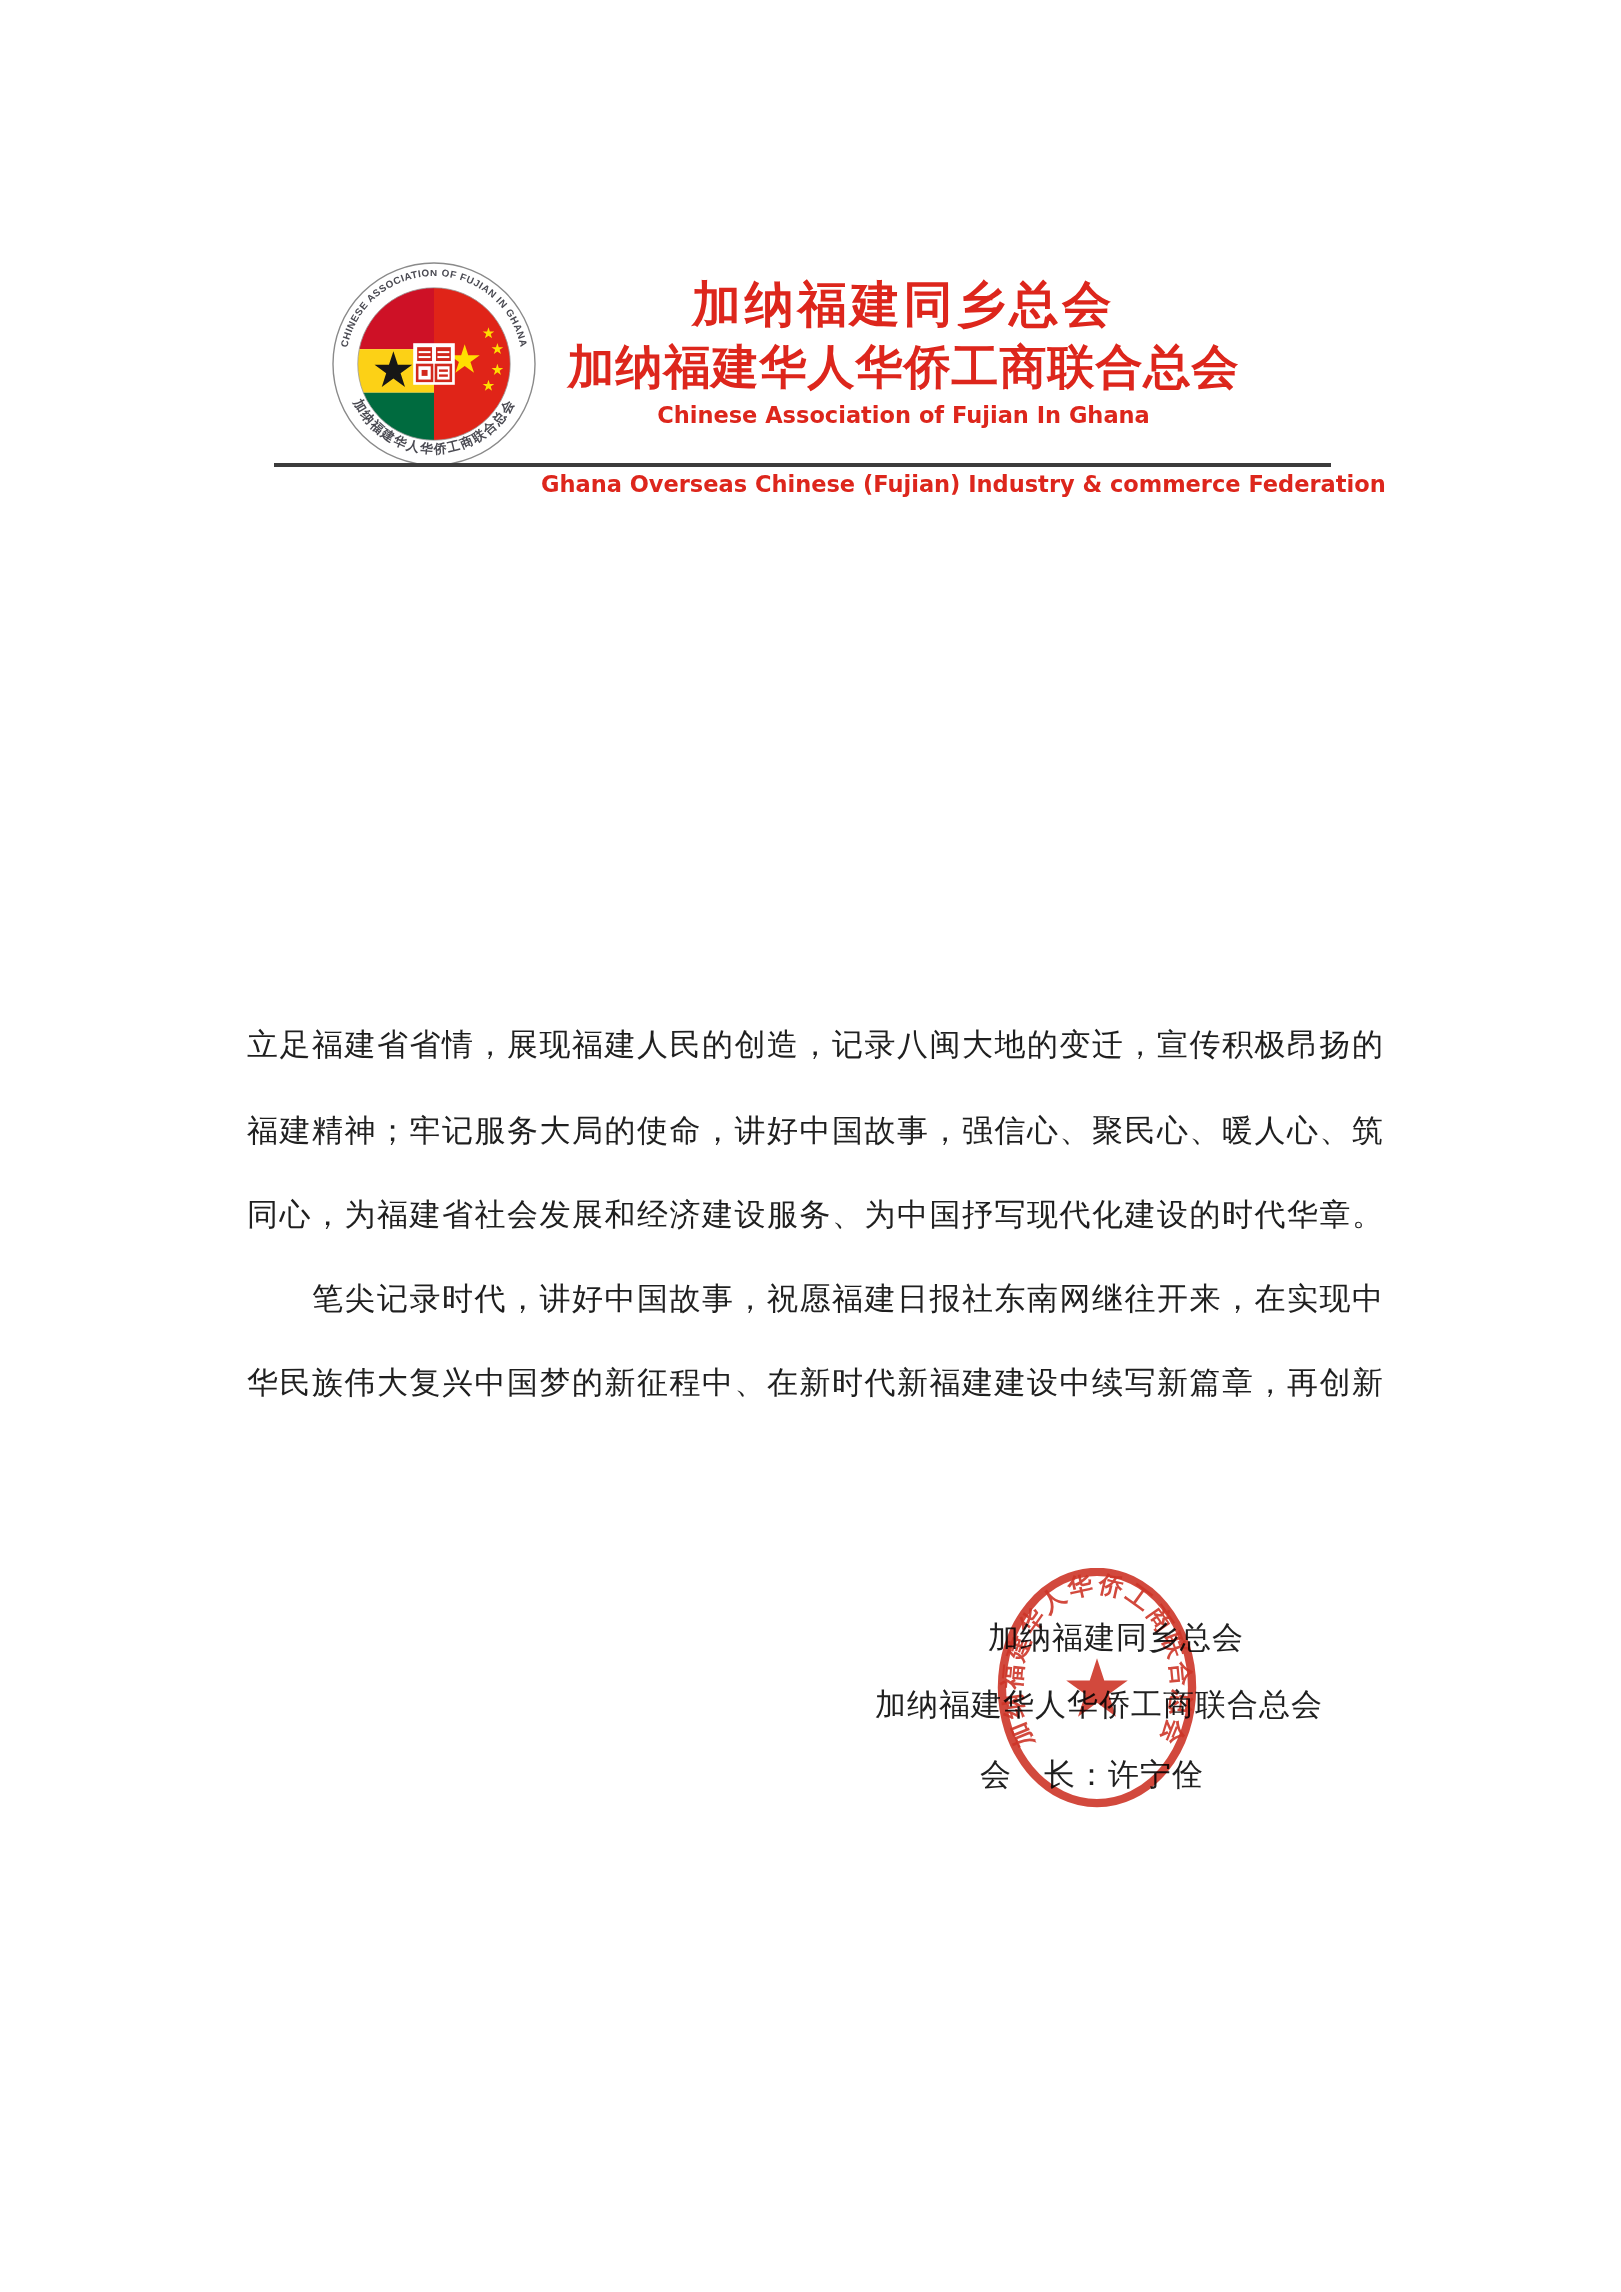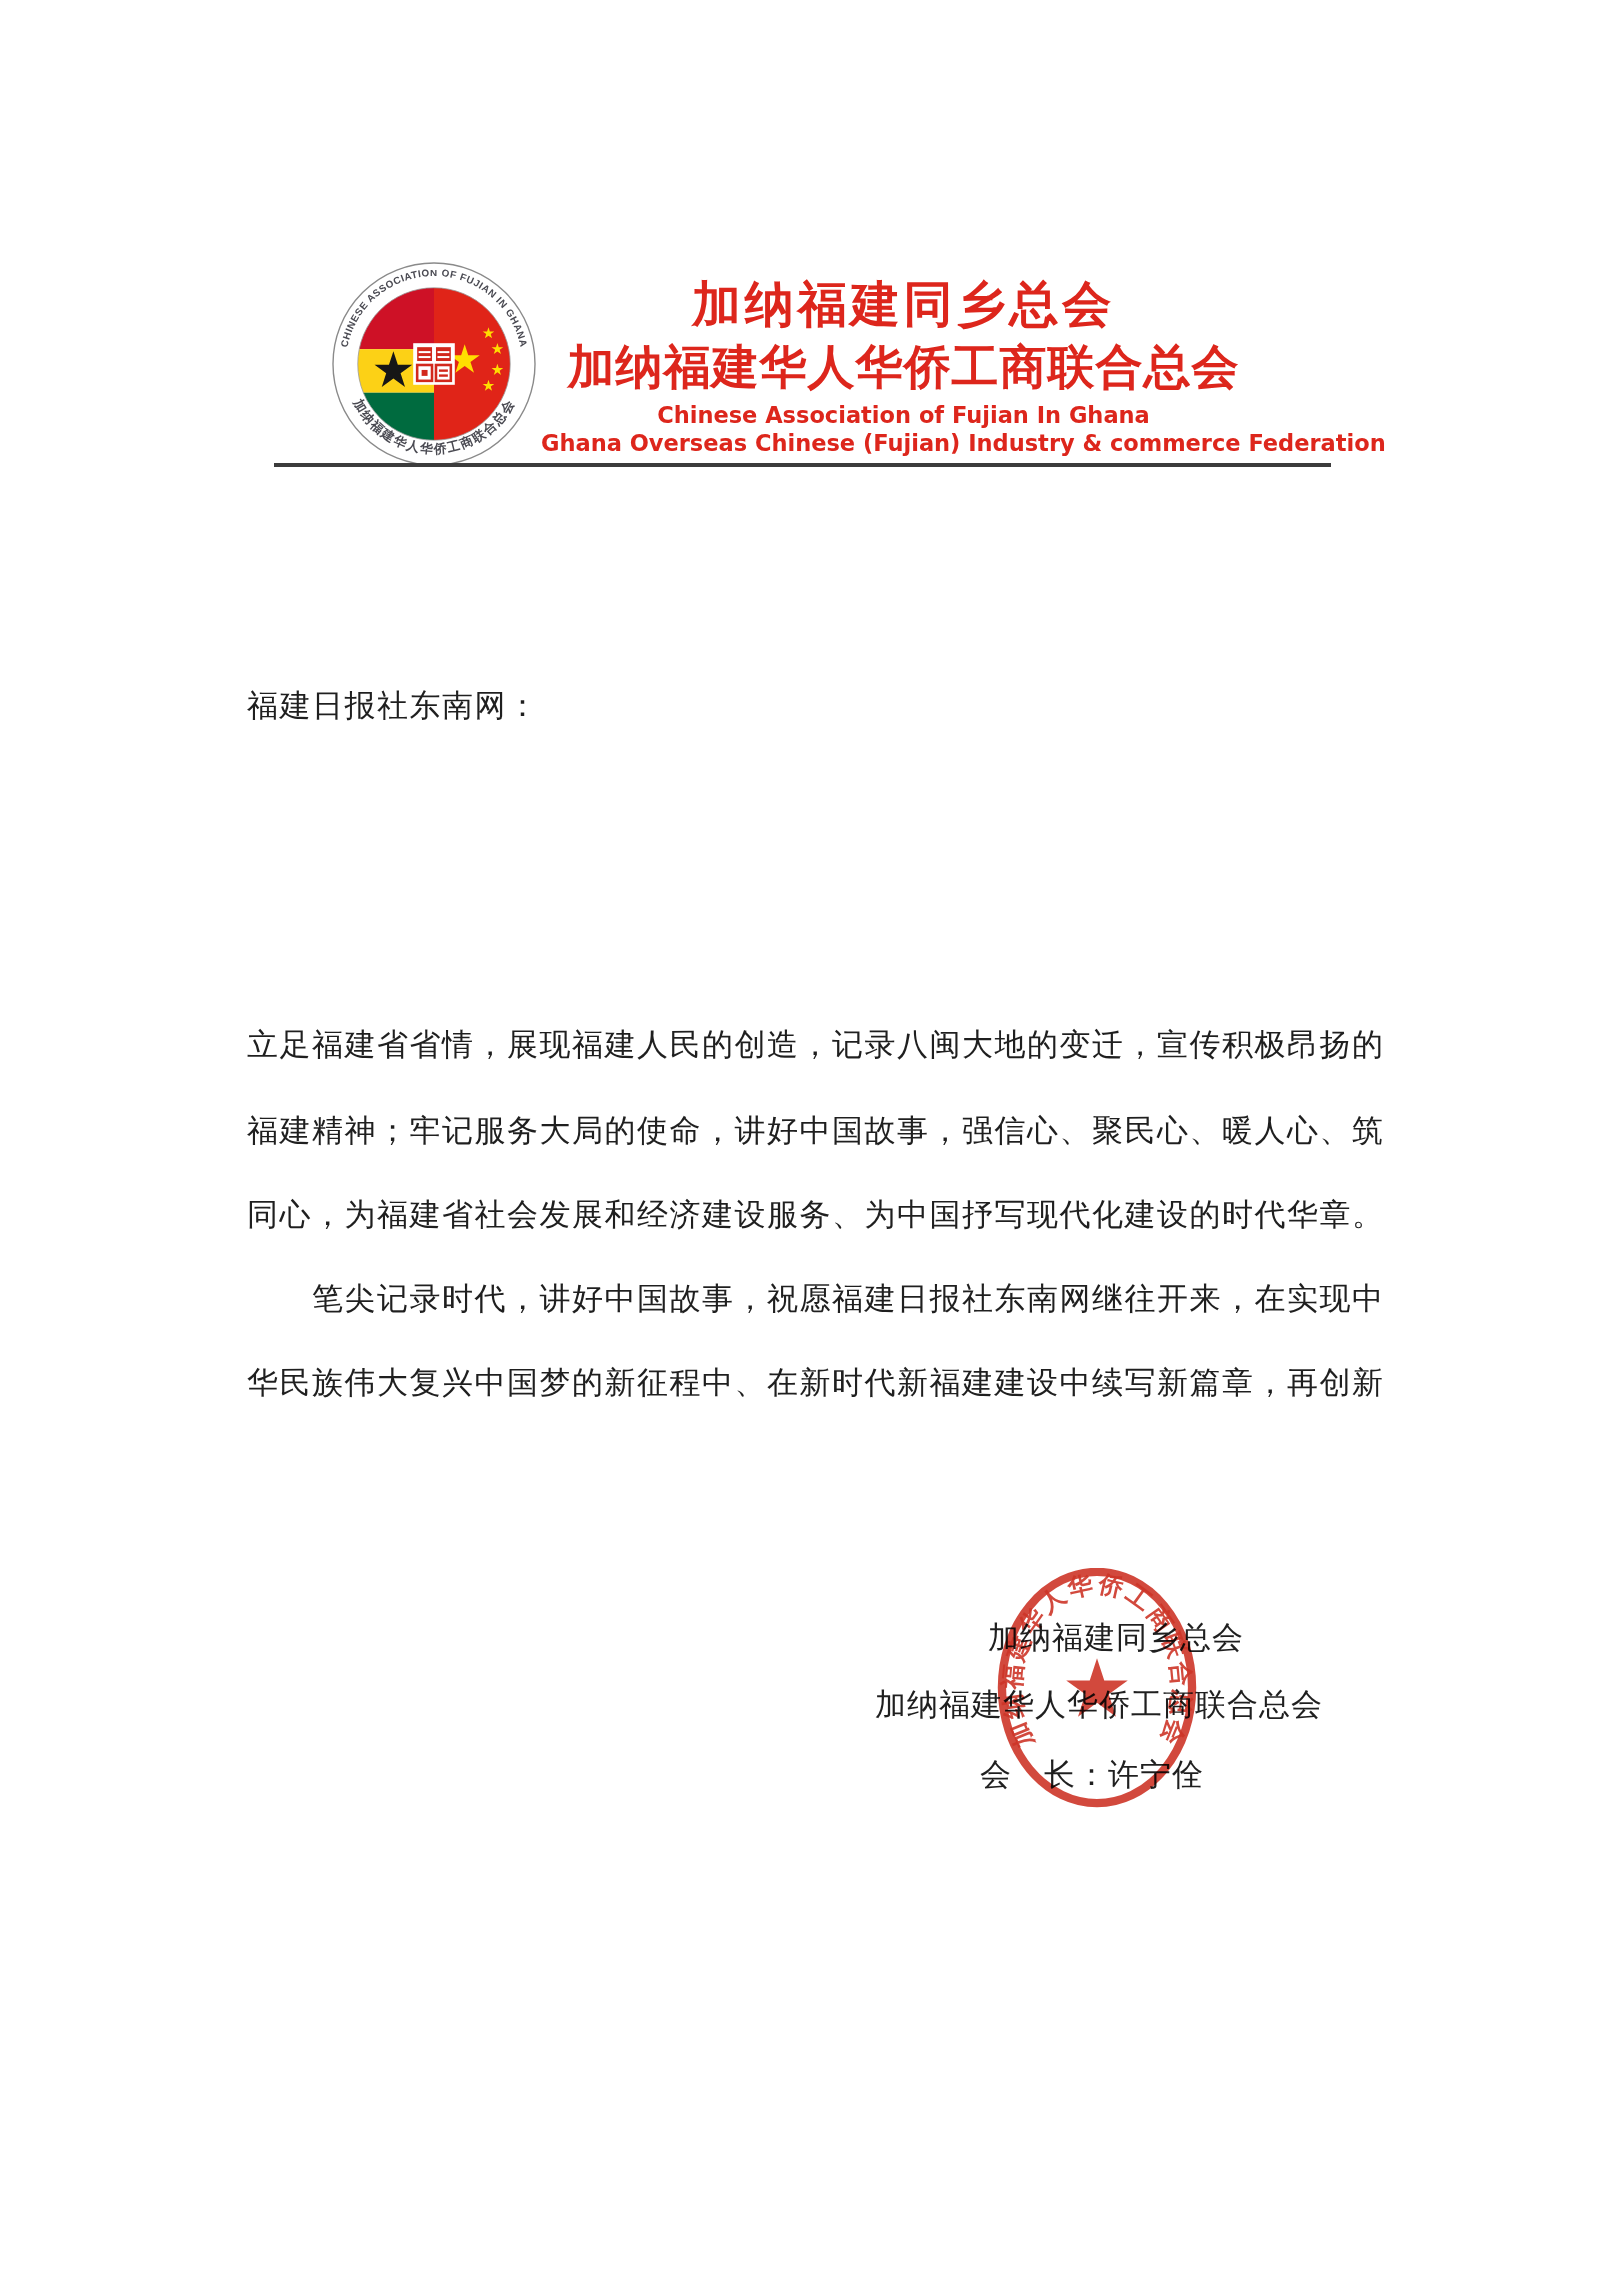--- a/index.html
+++ b/index.html
@@ -14,21 +14,21 @@
   }
   
   .logo{position:absolute;left:332px;top:262px;width:204px;height:204px;}
   .header-text{
     position:absolute;left:541px;top:274px;width:725px;
     text-align:center;color:#dd261c;
   }
   .org-cn-1{font-size:49px;font-weight:700;letter-spacing:3.9px;line-height:61px;white-space:nowrap;}
   .org-cn-2{font-size:47px;font-weight:700;letter-spacing:1px;line-height:63px;white-space:nowrap;}
   .org-en-1{font-size:22.5px;font-weight:700;line-height:28px;margin-top:2.9px;white-space:nowrap;}
-  .org-en-2{font-size:22.5px;font-weight:700;line-height:28px;white-space:nowrap;}
+  .org-en-2{font-size:22.5px;font-weight:700;line-height:28px;white-space:nowrap;margin-top:41px;}
   .header-rule{position:absolute;left:274px;top:463px;width:1057px;height:3.9px;background:#3c3c3c;}
   
   .letter-title{
     position:absolute;left:0;top:541px;width:1621px;
     text-align:center;font-size:43px;font-weight:700;color:#111;
     letter-spacing:5.9px;
   }
   
   .body-line{
     position:absolute;left:247px;width:1215px;
@@ -105,21 +105,20 @@
 
   <div class="header-text">
     <div class="org-cn-1">加纳福建同乡总会</div>
     <div class="org-cn-2">加纳福建华人华侨工商联合总会</div>
     <div class="org-en-1">Chinese Association of Fujian In Ghana</div>
     <div class="org-en-2">Ghana Overseas Chinese (Fujian) Industry &amp; commerce Federation</div>
   </div>
   <div class="header-rule"></div>
 
 
-  <div class="body-line" style="top:686px">福建日报社东南网：</div>
   <div class="body-line" style="top:1025px">立足福建省省情，展现福建人民的创造，记录八闽大地的变迁，宣传积极昂扬的</div>
   <div class="body-line" style="top:1111px">福建精神；牢记服务大局的使命，讲好中国故事，强信心、聚民心、暖人心、筑</div>
   <div class="body-line" style="top:1195px">同心，为福建省社会发展和经济建设服务、为中国抒写现代化建设的时代华章。</div>
   <div class="body-line indent" style="top:1279px">笔尖记录时代，讲好中国故事，祝愿福建日报社东南网继往开来，在实现中</div>
   <div class="body-line" style="top:1363px">华民族伟大复兴中国梦的新征程中、在新时代新福建建设中续写新篇章，再创新</div>
 
   <div class="sig-line sig-1">加纳福建同乡总会</div>
   <div class="sig-line sig-2">加纳福建华人华侨工商联合总会</div>
   <div class="sig-line sig-3">会　长：许宁佺</div>
 

